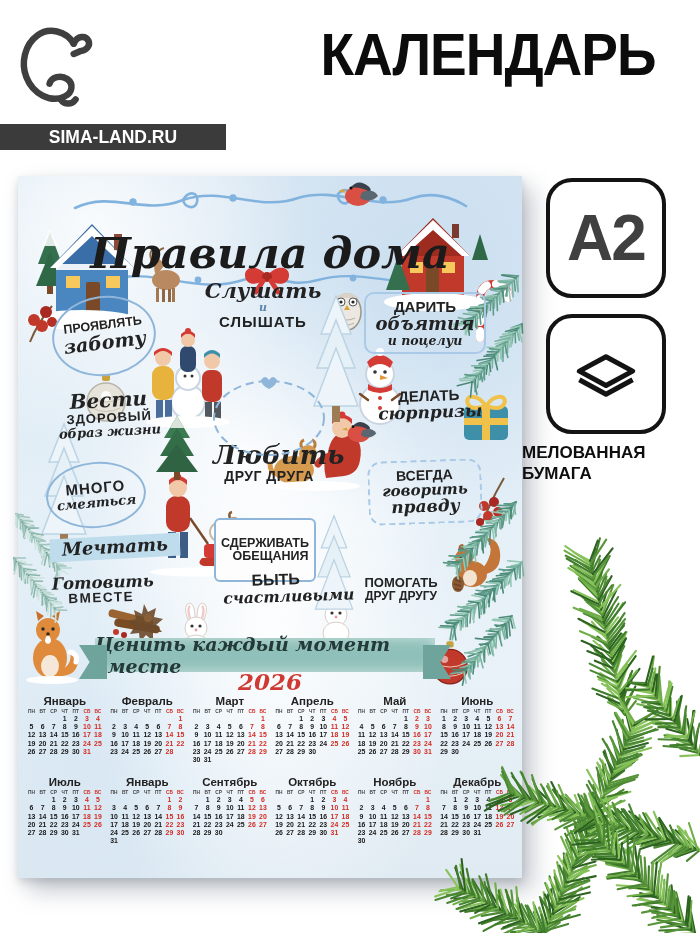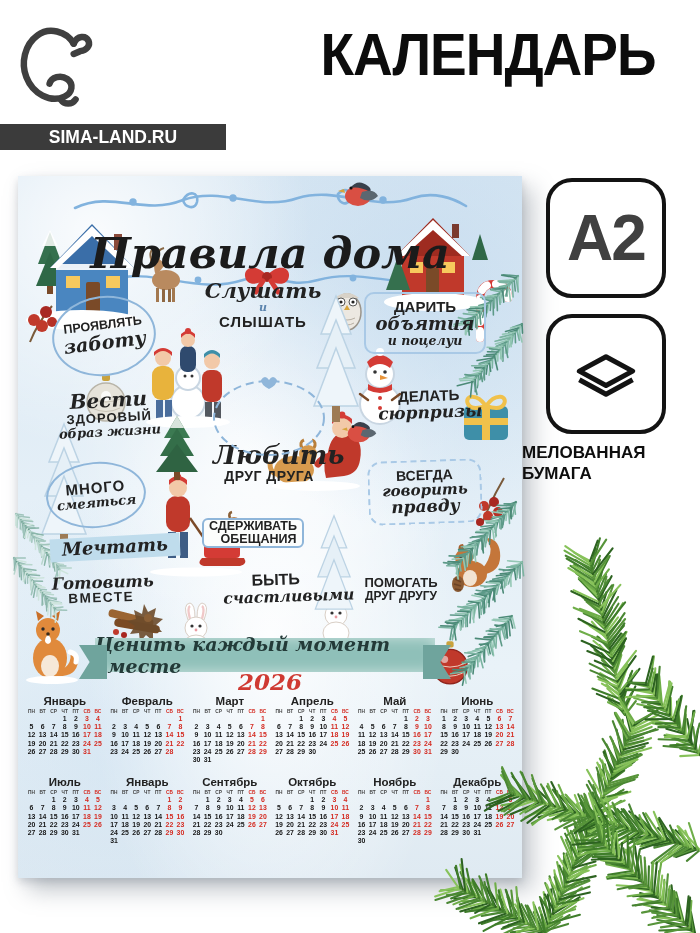--- a/index.html
+++ b/index.html
@@ -41,22 +41,22 @@
   #r-hugs{left:346px;top:116px;width:114px;border:2px solid #a9c9e6;border-radius:10px;padding:5px 2px;}
   #r-healthy{left:38px;top:214px;width:106px;transform:rotate(-3deg);}
   #r-love{left:195px;top:206px;width:112px;padding-top:16px;}
   #r-surprise{left:360px;top:212px;width:102px;transform:rotate(-2deg);}
   #r-laugh{left:28px;top:286px;width:96px;height:62px;border:2.5px solid #8fb6da;border-radius:50%;
     display:flex;flex-direction:column;align-items:center;justify-content:center;transform:rotate(-5deg);}
   #r-truth{left:350px;top:284px;width:110px;border:2px dashed #a9c9e6;border-radius:14px;
     padding:6px 0;transform:rotate(-2deg);}
   #r-dream{left:32px;top:360px;transform:rotate(-3deg);}
   #r-dream .script{background:#bfdcec;padding:2px 12px;}
-  #r-promises{left:184px;top:342px;width:98px;background:#fcfdfc;border:2px solid #8fb6da;
-    border-radius:6px;padding:0 0;}
+  #r-promises{left:196px;top:342px;width:98px;background:#fcfdfc;border:2px solid #8fb6da;
+    border-radius:6px;padding:17px 0;}
   #r-cook{left:34px;top:398px;width:98px;transform:rotate(-2deg);}
   #r-happy{left:205px;top:396px;width:106px;transform:rotate(-2deg);}
   #r-help{left:336px;top:400px;width:94px;}
   .ribbon{left:77px;top:462px;width:340px;height:34px;background:#8fc0b9;display:flex;
     align-items:center;justify-content:center;z-index:3;
     box-shadow:inset 0 0 14px rgba(255,255,255,.55);}
   .ribbon:before,.ribbon:after{content:"";position:absolute;top:7px;width:28px;height:34px;background:#6fa49d;}
   .ribbon:before{left:-16px;clip-path:polygon(0 0,100% 0,100% 100%,0 100%,38% 50%);}
   .ribbon:after{right:-16px;clip-path:polygon(0 0,100% 0,62% 50%,100% 100%,0 100%);}
   .ribbon span{font-family:"DejaVu Serif",serif;font-style:italic;font-weight:bold;

